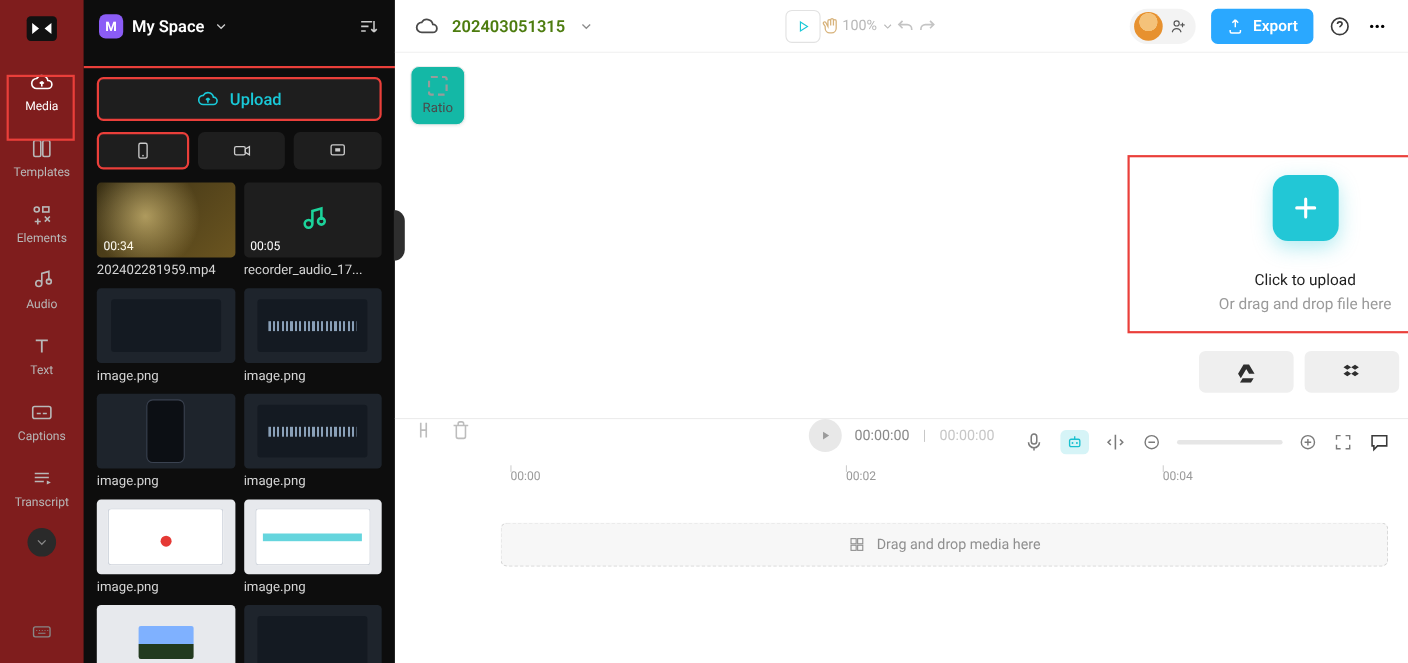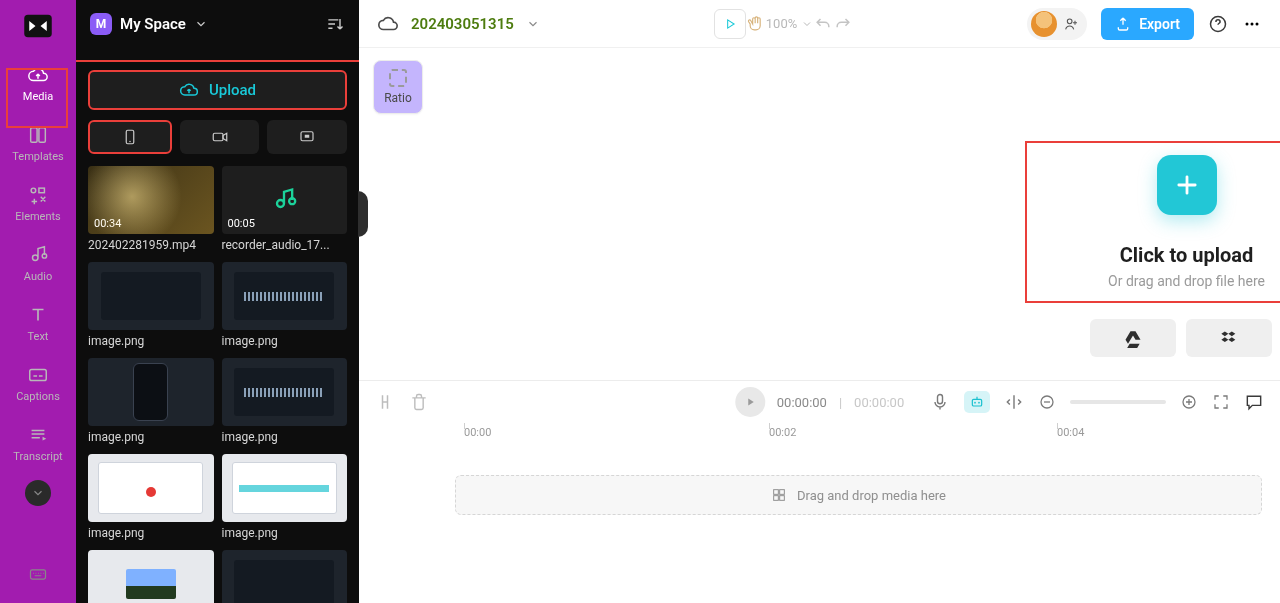--- a/index.html
+++ b/index.html
@@ -1,17 +1,17 @@
 <!DOCTYPE html>
 <html><head>
 <meta charset="utf-8">
 <style>
 * { margin: 0; padding: 0; box-sizing: border-box; font-family: -apple-system, BlinkMacSystemFont, "Segoe UI", Roboto, sans-serif; }
 body { width: 1280px; height: 603px; overflow: hidden; background: #0d0d0d; display: flex; }
-.rail { width: 76px; background: #a21caf; display: flex; flex-direction: column; align-items: center; padding-top: 8px; gap: 6px; }
+.rail { width: 76px; background: #7f1d1d; display: flex; flex-direction: column; align-items: center; padding-top: 8px; gap: 6px; }
 .logo { width: 36px; height: 36px; display: flex; align-items: center; justify-content: center; margin-bottom: 6px; }
 .rail-item { width: 60px; height: 54px; display: flex; flex-direction: column; align-items: center; justify-content: center; gap: 4px; color: #b8b8b8; font-size: 11px; cursor: pointer; border-radius: 6px; }
 .rail-item.active { color: #fff; }
 .rail-item svg { width: 22px; height: 22px; }
 .rail-more { width: 26px; height: 26px; border-radius: 50%; background: #2a2a2a; display: flex; align-items: center; justify-content: center; color: #888; margin-top: 4px; }
 .rail-kbd { margin-top: auto; margin-bottom: 16px; width: 26px; height: 26px; display: flex; align-items: center; justify-content: center; color: #888; }
 
 .side { width: 283px; background: #0d0d0d; display: flex; flex-direction: column; border: 2px solid #ea3f3a; border-top: none; border-bottom: none; border-left: none; border-right: none; }
 .side-head { height: 48px; display: flex; align-items: center; padding: 0 14px; gap: 10px; }
 .space-btn { display: flex; align-items: center; gap: 8px; color: #fff; font-size: 15px; font-weight: 600; cursor: pointer; }
@@ -52,32 +52,32 @@
 .ghost { width: 32px; height: 30px; border: 1px solid #e2e2e2; border-radius: 6px; display: flex; align-items: center; justify-content: center; color: #bdbdbd; }
 .ghost.play svg { color: #19c9d8; }
 .zoom { font-size: 13px; color: #b8b8b8; display: flex; align-items: center; gap: 4px; }
 .ur { color: #c4c4c4; }
 .avatar-wrap { display: flex; align-items: center; gap: 6px; background: #f3f3f3; border-radius: 18px; padding: 3px 8px 3px 4px; }
 .avatar { width: 26px; height: 26px; border-radius: 50%; background: radial-gradient(circle at 50% 35%, #f4c27a 38%, #e7912f 40%);} 
 .export { background: #2aa8ff; color: #fff; height: 32px; padding: 0 14px; border-radius: 6px; display: flex; align-items: center; gap: 8px; font-size: 14px; font-weight: 600; }
 .help, .dots { color: #3a3a3a; }
 
 .stage { flex: 1; position: relative; display: flex; }
-.ratio { position: absolute; left: 14px; top: 12px; width: 50px; height: 54px; background: #c4b5fd; border: 1px solid #ececec; border-radius: 8px; display: flex; flex-direction: column; align-items: center; justify-content: center; gap: 4px; font-size: 12px; color: #4a4a4a; box-shadow: 0 1px 2px rgba(0,0,0,0.04); }
+.ratio { position: absolute; left: 14px; top: 12px; width: 50px; height: 54px; background: #14b8a6; border: 1px solid #ececec; border-radius: 8px; display: flex; flex-direction: column; align-items: center; justify-content: center; gap: 4px; font-size: 12px; color: #4a4a4a; box-shadow: 0 1px 2px rgba(0,0,0,0.04); }
 .ratio .sq { width: 18px; height: 18px; border: 2px dashed #9a9a9a; border-radius: 3px; }
 .drop { position: absolute; left: 666px; top: 93px; width: 323px; height: 162px; border: 2px solid #ea3f3a; display: flex; flex-direction: column; align-items: center; justify-content: center; gap: 6px; }
 .drop .plus { width: 60px; height: 60px; background: #22c7d6; border-radius: 14px; display: flex; align-items: center; justify-content: center; color: #fff; box-shadow: 0 6px 18px rgba(34,199,214,0.35); }
-.drop .t1 { font-size: 20px; font-weight: 700; color: #1f1f1f; margin-top: 22px; }
+.drop .t1 { font-size: 14px; font-weight: 400; color: #1f1f1f; margin-top: 22px; }
 .drop .t2 { font-size: 14px; color: #9a9a9a; }
 .cloudrow { position: absolute; left: 731px; top: 271px; display: flex; gap: 10px; }
 .cbtn { width: 86px; height: 38px; background: #efefef; border-radius: 6px; display: flex; align-items: center; justify-content: center; color: #2f2f2f; }
 .handle { position: absolute; left: -1px; top: 50%; transform: translateY(-50%); width: 10px; height: 46px; background: #2e2e2e; border-top-right-radius: 10px; border-bottom-right-radius: 10px; }
 
 .timeline { height: 223px; border-top: 1px solid #ececec; display: flex; flex-direction: column; }
-.tl-tools { height: 42px; display: flex; align-items: center; padding: 0 16px; gap: 25px; }
+.tl-tools { height: 42px; display: flex; padding: 0 16px; gap: 25px; }
 .tl-left { display: flex; gap: 14px; color: #bdbdbd; }
 .tl-center { position: absolute; left: 50%; transform: translateX(-50%); display: flex; align-items: center; gap: 12px; }
 .play-c { width: 30px; height: 30px; border-radius: 50%; background: #e8e8e8; display: flex; align-items: center; justify-content: center; color: #9a9a9a; }
 .time-a { font-size: 13px; color: #8a8a8a; }
 .time-b { font-size: 13px; color: #c7c7c7; }
 .tl-right { margin-left: auto; display: flex; align-items: center; gap: 14px; color: #7a7a7a; }
 .ai-badge { width: 26px; height: 22px; border-radius: 5px; background: #d6f4f7; display: flex; align-items: center; justify-content: center; }
 .slider { width: 96px; height: 4px; background: #e6e6e6; border-radius: 3px; position: relative; }
 .tl-ruler { height: 22px; position: relative; font-size: 11px; color: #9a9a9a; }
 .rk { position: absolute; top: 3px; }

